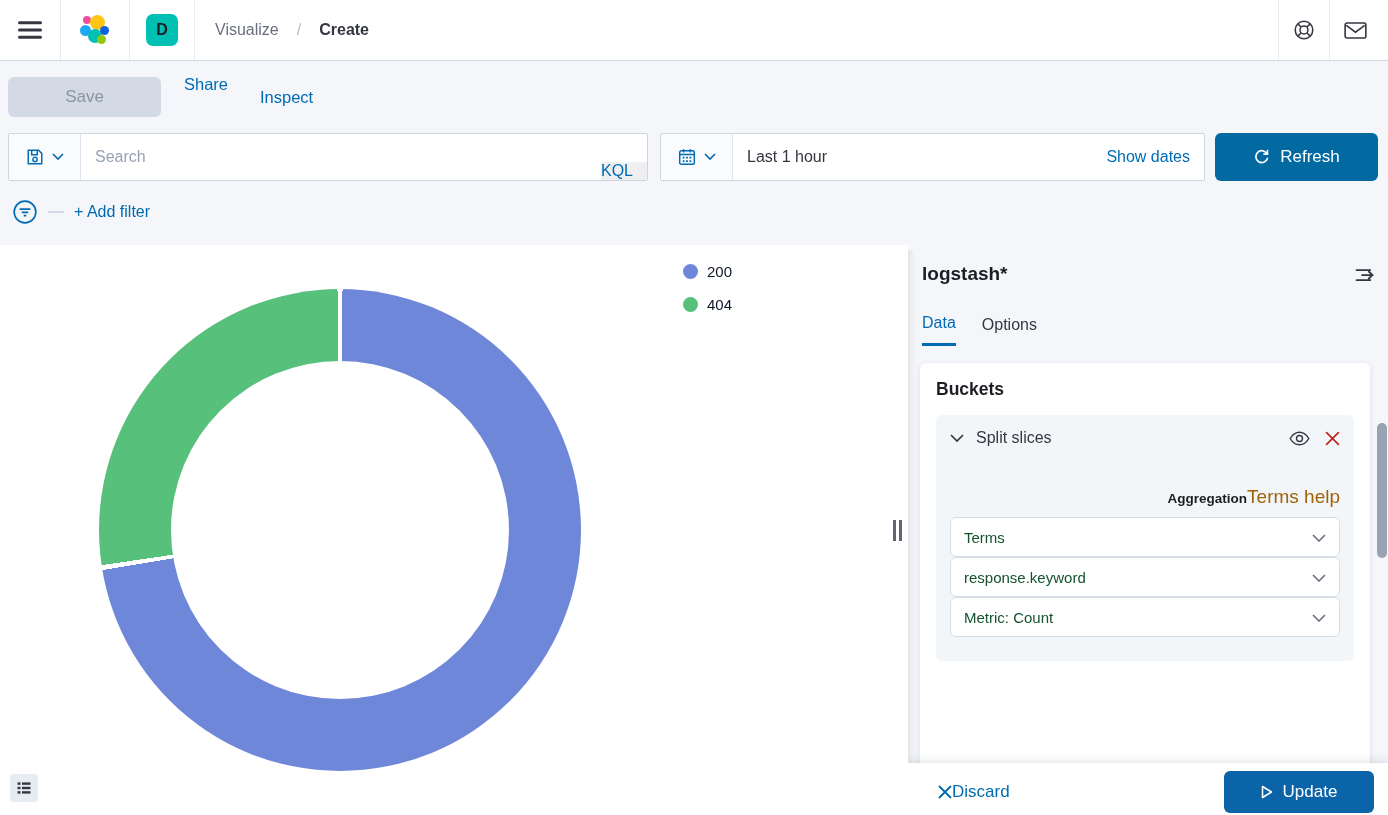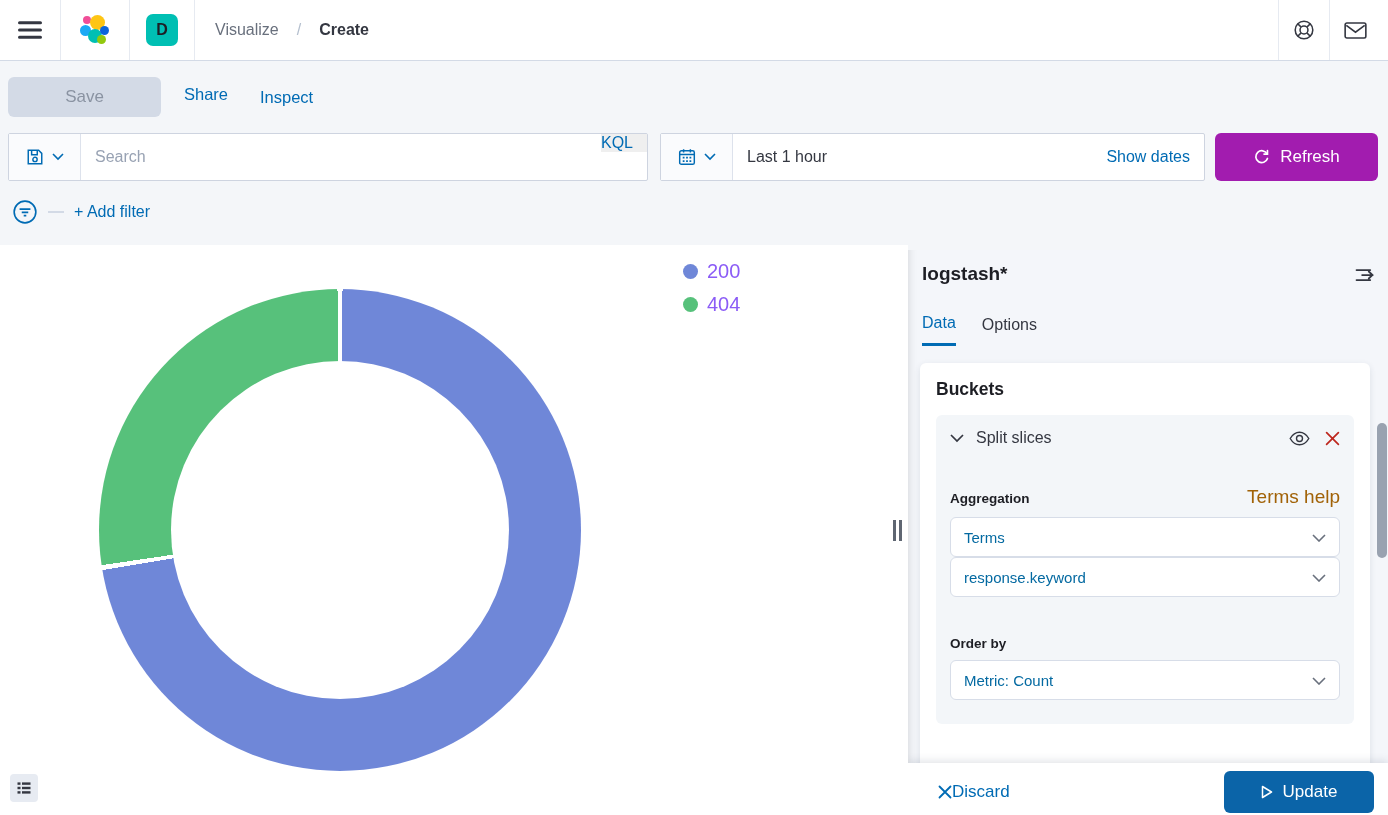--- a/index.html
+++ b/index.html
@@ -22,54 +22,54 @@
   .breadcrumb { display:flex; align-items:center; gap:18px; padding-left:20px; font-size:16px; }
   .crumb-section { color:#69707D; }
   .crumb-sep { color:#B4BFCE; }
   .crumb-current { color:#343741; font-weight:600; }
   .hdr-right { margin-left:auto; display:flex; align-items:stretch; }
   .icon-btn { width:50px; background:none; display:flex; align-items:center; justify-content:center; }
 
   
   .save-btn { position:absolute; left:8px; top:77px; width:153px; height:40px; border-radius:6px;
               background:#D3DAE6; color:#8A93A2; font-size:17px; text-align:center; }
-  .link-share { position:absolute; left:184px; top:74px; height:40px; line-height:40px; }
+  .link-share { position:absolute; left:184px; top:64px; height:40px; line-height:40px; }
   .link-inspect { position:absolute; left:260px; top:77px; height:40px; line-height:40px; }
   .blue-link { color:#006BB4; font-size:16.5px; font-weight:500; background:none; }
 
   
   .search-box { position:absolute; left:8px; top:133px; width:640px; height:48px; background:#fff;
-                border:1px solid #CED4E0; border-radius:2px; display:flex; align-items:flex-start; }
+                border:1px solid #CED4E0; border-radius:2px; display:flex; align-items:flex-end; }
   .prepend { width:72px; height:100%; border-right:1px solid #DDE2EC; background:#FAFBFD;
              display:flex; align-items:center; justify-content:center; gap:8px; }
   .search-input { flex:1; border:none; outline:none; height:100%; padding:0 14px; font-size:16px;
                   font-family:inherit; color:#343741; background:transparent; }
   .search-input::placeholder { color:#98A2B3; }
   .kql { padding-right:14px; color:#006BB4; font-size:16px; }
   .time-box { position:absolute; left:660px; top:133px; width:545px; height:48px; background:#fff;
               border:1px solid #CED4E0; border-radius:2px; display:flex; align-items:center; }
   .time-text { padding-left:14px; font-size:16px; color:#343741; }
   .show-dates { margin-left:auto; padding-right:14px; font-size:16px; font-weight:500; color:#006BB4; background:none; }
   .refresh-btn { position:absolute; left:1215px; top:133px; width:163px; height:48px; border-radius:6px;
-                 background:#a21caf; color:#fff; font-size:17px; font-weight:500;
+                 background:#0369a1; color:#fff; font-size:17px; font-weight:500;
                  display:flex; align-items:center; justify-content:center; gap:10px; }
 
   
   .filter-bar { position:absolute; left:12px; top:197px; height:30px; display:flex; align-items:center; gap:10px; }
   .filter-dash { width:16px; height:2px; background:#D3DAE6; }
   .add-filter { color:#006BB4; font-size:16px; font-weight:500; background:none; }
 
   
   .chart-panel { position:absolute; left:0; top:245px; width:908px; height:570px; background:#fff; }
   .donut { position:absolute; left:99px; top:44px; width:482px; height:482px; border-radius:50%; }
   .donut-hole { position:absolute; left:72px; top:72px; width:338px; height:338px; border-radius:50%; background:#fff; }
   .legend { position:absolute; left:683px; top:16px; }
   .legend-row { display:flex; align-items:center; gap:9px; margin-bottom:12px; height:21px; }
   .legend-dot { width:15px; height:15px; border-radius:50%; }
-  .legend-label { font-size:20px; color:#8b5cf6; }
+  .legend-label { font-size:15px; color:#0f172a; }
   .legend-toggle { position:absolute; left:10px; top:529px; width:28px; height:28px; border-radius:4px;
                    background:#E7EBF2; display:flex; align-items:center; justify-content:center; }
   .resize-handle { position:absolute; left:893px; top:275px; display:flex; gap:3px; cursor:col-resize; }
   .resize-handle i { width:3px; height:21px; background:#5F6672; display:block; }
 
   
   .config-panel { position:absolute; left:908px; top:250px; width:480px; height:570px; background:#F4F6FA;
                   box-shadow: inset 10px 0 10px -10px rgba(0,0,0,0.15); overflow:hidden; }
   .panel-title { position:absolute; left:14px; top:13px; font-size:19px; font-weight:700; color:#1D1E24; }
   .collapse-btn { position:absolute; right:14px; top:15px; background:none; }
@@ -77,27 +77,27 @@
   .tab { background:none; font-size:16px; padding-bottom:11px; color:#343741; }
   .tab.active { color:#006BB4; font-weight:500; border-bottom:3px solid #006BB4; }
   .card { position:absolute; left:12px; top:113px; width:450px; height:560px; background:#fff;
           border-radius:6px; box-shadow:0 2px 6px rgba(53,68,92,.12); padding:16px; }
   .buckets-heading { font-size:17.5px; font-weight:700; color:#1D1E24; margin-bottom:15px; }
   .accordion { background:#F3F6F9; border-radius:6px; padding:14px 14px 24px; }
   .acc-header { display:flex; align-items:center; margin-bottom:25px; }
   .acc-header .chev { margin-right:12px; display:flex; }
   .acc-label { font-size:16px; color:#343741; }
   .acc-actions { margin-left:auto; display:flex; align-items:center; gap:15px; }
-  .field-label-row { display:flex; align-items:baseline; justify-content:space-between; margin-bottom:9px; margin-top:39px; }
+  .field-label-row { display:flex; align-items:baseline; justify-content:flex-end; margin-bottom:9px; margin-top:39px; }
   .field-label-row:first-of-type { margin-top:0; }
   .field-label { font-size:13.5px; font-weight:700; color:#1D1E24; }
   .help-link { font-size:19px; color:#a16207; background:none; }
   .select { position:relative; height:40px; background:#fff; border:1px solid #D7DDE8; border-radius:6px;
             display:flex; align-items:center; padding:0 36px 0 13px; cursor:pointer; }
-  .select-value { font-size:15px; color:#0369a1; }
+  .select-value { font-size:15px; color:#14532d; }
   .select svg { position:absolute; right:13px; top:16px; }
   .bottom-bar { position:absolute; left:0; bottom:0; width:480px; height:57px; background:#fff;
                 box-shadow:0 -2px 8px rgba(53,68,92,.15); display:flex; align-items:center;
                 padding:0 14px 0 30px; z-index:5; }
   .discard-btn { display:flex; align-items:center; background:none; color:#006BB4;
                  font-size:17px; font-weight:500; }
   .update-btn { margin-left:auto; width:150px; height:42px; border-radius:6px; background:#0B64A8;
                 color:#fff; font-size:17px; font-weight:500; display:flex; align-items:center;
                 justify-content:center; gap:10px; }
   .scroll-thumb { position:absolute; right:1px; top:173px; width:10px; height:135px; background:#99A2B0;
@@ -284,23 +284,20 @@
           </svg>
       </div>
 
       <div class="select">
         <span class="select-value">response.keyword</span>
         <svg width="14" height="8" viewBox="0 0 14 8" fill="none" stroke="#69707D" stroke-width="1.6">
             <path d="M1 1l6 6 6-6"></path>
           </svg>
       </div>
 
-      <div class="field-label-row">
-        <span class="field-label">Order by</span>
-      </div>
       <div class="select">
         <span class="select-value">Metric: Count</span>
         <svg width="14" height="8" viewBox="0 0 14 8" fill="none" stroke="#69707D" stroke-width="1.6">
             <path d="M1 1l6 6 6-6"></path>
           </svg>
       </div>
     </div>
   </div>
 
   <div class="bottom-bar">

